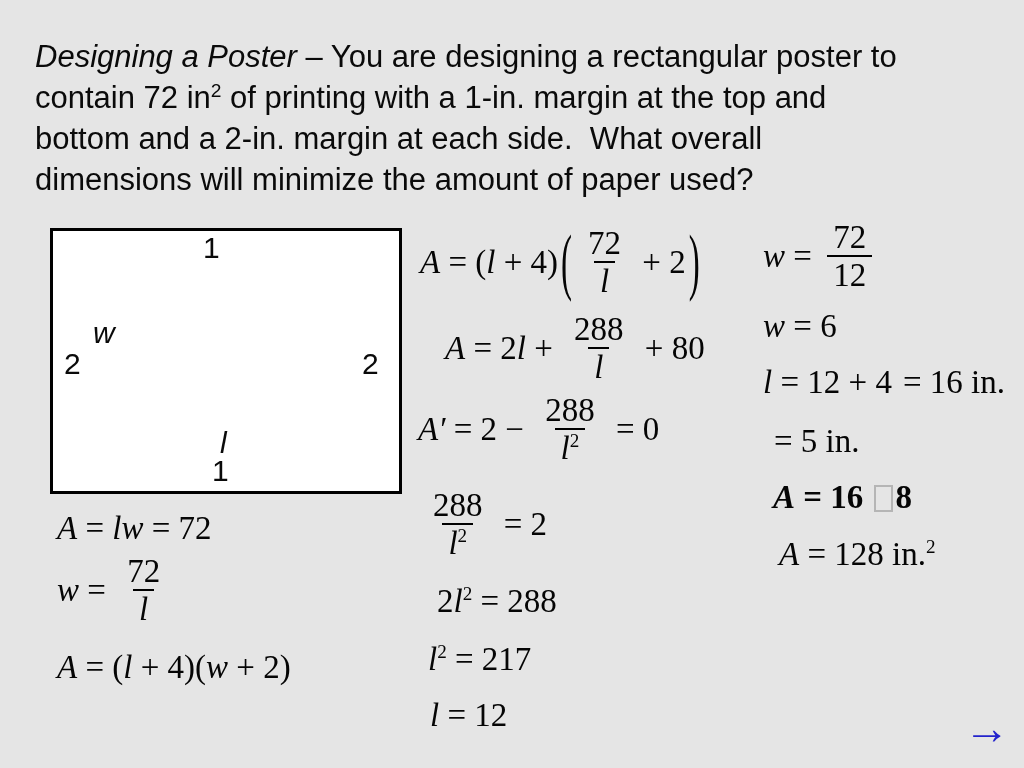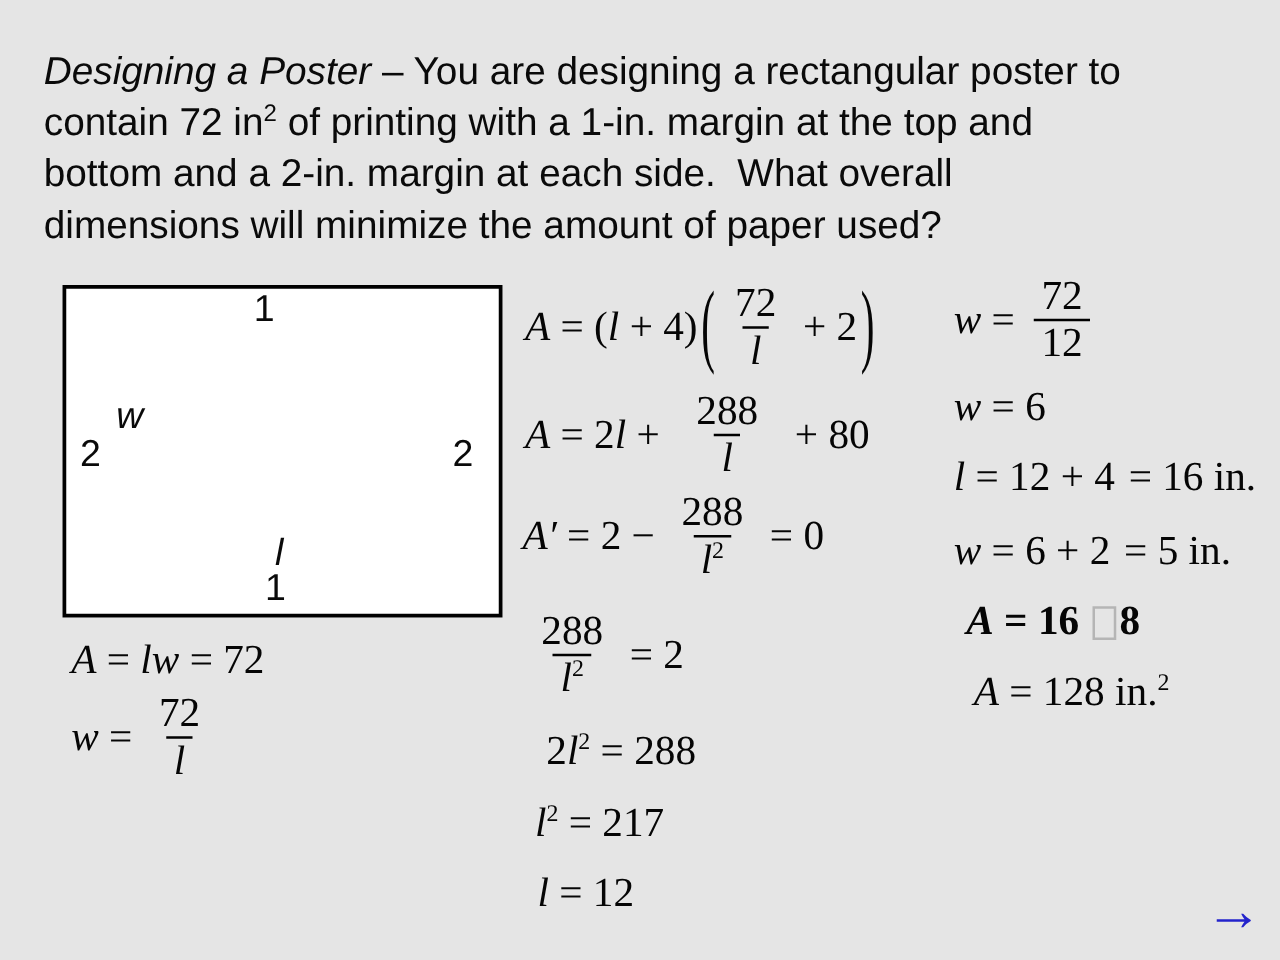--- a/index.html
+++ b/index.html
@@ -70,21 +70,21 @@
   <div class="rlabel" style="left:212px; top:456px;">1</div>
 
   <div class="eq" style="left:420px; top:218px; height:88px;">
     <span><span class="v">A</span><span> = (</span><span class="v">l</span><span> + 4)</span></span>
     <span class="bp">(</span>
     <span class="frac"><span class="num">72</span><span class="den v">l</span></span>
     <span> + 2</span>
     <span class="bp">)</span>
   </div>
 
-  <div class="eq" style="left:420px; top:308px; height:80px;gap:8px;">
+  <div class="eq" style="left:445px; top:308px; height:80px;">
     <span><span class="v">A</span><span> = 2</span><span class="v">l</span><span> + </span></span>
     <span class="frac"><span class="num">288</span><span class="den v">l</span></span>
     <span> + 80</span>
   </div>
 
   <div class="eq" style="left:418px; top:390px; height:78px;">
     <span><span class="v">A′</span><span> = 2 − </span></span>
     <span class="frac"><span class="num">288</span><span class="den"><span class="v">l</span><sup>2</sup></span></span>
     <span> = 0</span>
   </div>
@@ -115,21 +115,20 @@
     <span><span class="v">w</span><span> = 6</span></span>
   </div>
 
   <div class="eq" style="left:763px; top:362px; height:40px;">
     <span><span class="v">l</span><span> = 12 + 4</span></span>
     <span class="gap"></span>
     <span>= 16 in.</span>
   </div>
 
   <div class="eq" style="left:763px; top:421px; height:40px;">
-    <span><span class="v">w</span><span> = 6 + 2</span></span>
     <span class="gap"></span>
     <span>= 5 in.</span>
   </div>
 
   <div class="eq" style="left:773px; top:477px; height:40px;font-weight:bold;">
     <span><span class="v">A</span><span> = 16 </span></span>
     <span class="tofu"></span>
     <span>8</span>
   </div>
 
@@ -139,16 +138,19 @@
 
   <div class="eq" style="left:57px; top:508px; height:40px;">
     <span><span class="v">A</span><span> = </span><span class="v">lw</span><span> = 72</span></span>
   </div>
 
   <div class="eq" style="left:57px; top:550px; height:80px;">
     <span><span class="v">w</span><span> = </span></span>
     <span class="frac"><span class="num">72</span><span class="den v">l</span></span>
   </div>
 
+  <div class="eq" style="left:57px; top:645px; height:44px;">
+    <span><span class="v">A</span><span> = (</span><span class="v">l</span><span> + 4)(</span><span class="v">w</span><span> + 2)</span></span>
+  </div>
 
   <div class="next-arrow">→</div>
 
 </div>
 
 </body></html>

